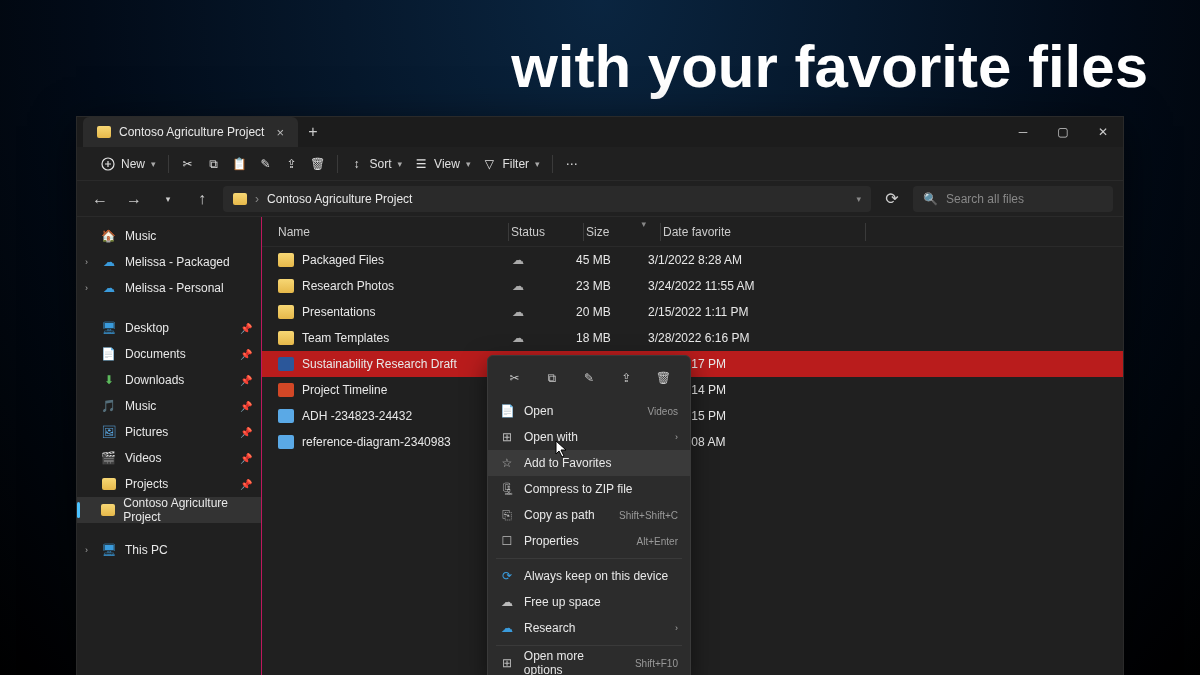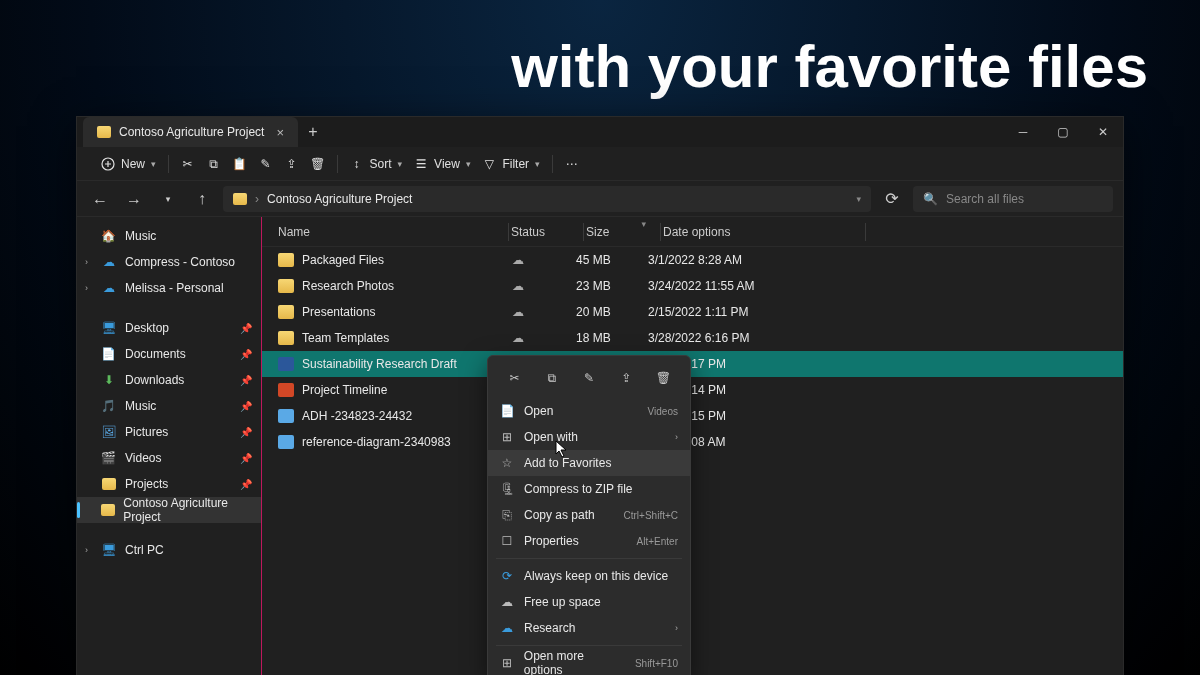--- a/index.html
+++ b/index.html
@@ -76,21 +76,21 @@
 .col-status { width: 70px; }
 .col-size { width: 72px; position: relative; }
 .col-date { width: 200px; }
 .col-div { width: 1px; height: 18px; background: #3a3a3a; margin: 0 2px; }
 
 .rows { flex: 1; position: relative; }
 .row {
   display: flex; align-items: center; height: 26px; padding-left: 16px;
   font-size: 12px; cursor: pointer;
 }
-.row.selected { background: #0f766e; }
+.row.selected { background: #b91c1c; }
 .r-name { width: 228px; display: flex; align-items: flex-start; gap: 8px; }
 .r-status { width: 70px; text-align: left; color: #aaa; padding-left: 6px; }
 .r-size { width: 72px; }
 .r-date { width: 200px; }
 .fic { width: 16px; height: 14px; border-radius: 2px; flex-shrink: 0; }
 .fic.folder { background: linear-gradient(#f7d774,#e6b84a); }
 .fic.doc { background: #2b579a; }
 .fic.ppt { background: #d24726; }
 .fic.img { background: #5aa9e6; }
 
@@ -209,21 +209,21 @@
 
   <div class="body">
     <div class="sidebar">
       <div class="side-item">
           <span class="ic">🏠</span>
           <span>Music</span>
         </div>
       <div class="side-item">
           <span class="exp">›</span>
           <span class="ic" style="color:#3a9bdc">☁</span>
-          <span>Compress - Contoso</span>
+          <span>Melissa - Packaged</span>
         </div>
       <div class="side-item">
           <span class="exp">›</span>
           <span class="ic" style="color:#3a9bdc">☁</span>
           <span>Melissa - Personal</span>
         </div>
       <div class="side-sep"></div>
       <div class="side-item">
           <span class="ic" style="color:#3a9bdc">🖥</span>
           <span>Desktop</span>
@@ -264,33 +264,33 @@
       <div class="side-item active">
           <span class="ic">
             <span class="fic folder" style="width:14px;height:12px"></span>
           </span>
           <span>Contoso Agriculture Project</span>
         </div>
       <div class="side-sep"></div>
       <div class="side-item">
           <span class="exp">›</span>
           <span class="ic" style="color:#3a9bdc">🖥</span>
-          <span>Ctrl PC</span>
+          <span>This PC</span>
         </div>
     </div>
 
     <div class="main">
       <div class="col-headers">
         <div class="col-name">Name</div>
         <div class="col-div"></div>
         <div class="col-status">Status</div>
         <div class="col-div"></div>
         <div class="col-size"><span>Size</span><span style="position:absolute;right:12px;top:-6px;font-size:9px;color:#888">▾</span></div>
         <div class="col-div"></div>
-        <div class="col-date">Date options</div>
+        <div class="col-date">Date favorite</div>
         <div class="col-div"></div>
       </div>
       <div class="rows" id="rows">
           <div class="row">
             <div class="r-name">
               <span class="fic folder"></span>
               <span>Packaged Files</span>
             </div>
             <div class="r-status">☁</div>
             <div class="r-size">45 MB</div>
@@ -395,21 +395,21 @@
         <span class="ctx-ic">☆</span>
         <span>Add to Favorites</span>
       </div>
     <div class="ctx-item">
         <span class="ctx-ic">🗜</span>
         <span>Compress to ZIP file</span>
       </div>
     <div class="ctx-item">
         <span class="ctx-ic">⎘</span>
         <span>Copy as path</span>
-        <span class="hint">Ctrl+Shift+C</span>
+        <span class="hint">Shift+Shift+C</span>
       </div>
     <div class="ctx-item">
         <span class="ctx-ic">☐</span>
         <span>Properties</span>
         <span class="hint">Alt+Enter</span>
       </div>
     <div class="ctx-sep"></div>
     <div class="ctx-item">
         <span class="ctx-ic" style="color:#3a9bdc">⟳</span>
         <span>Always keep on this device</span>

